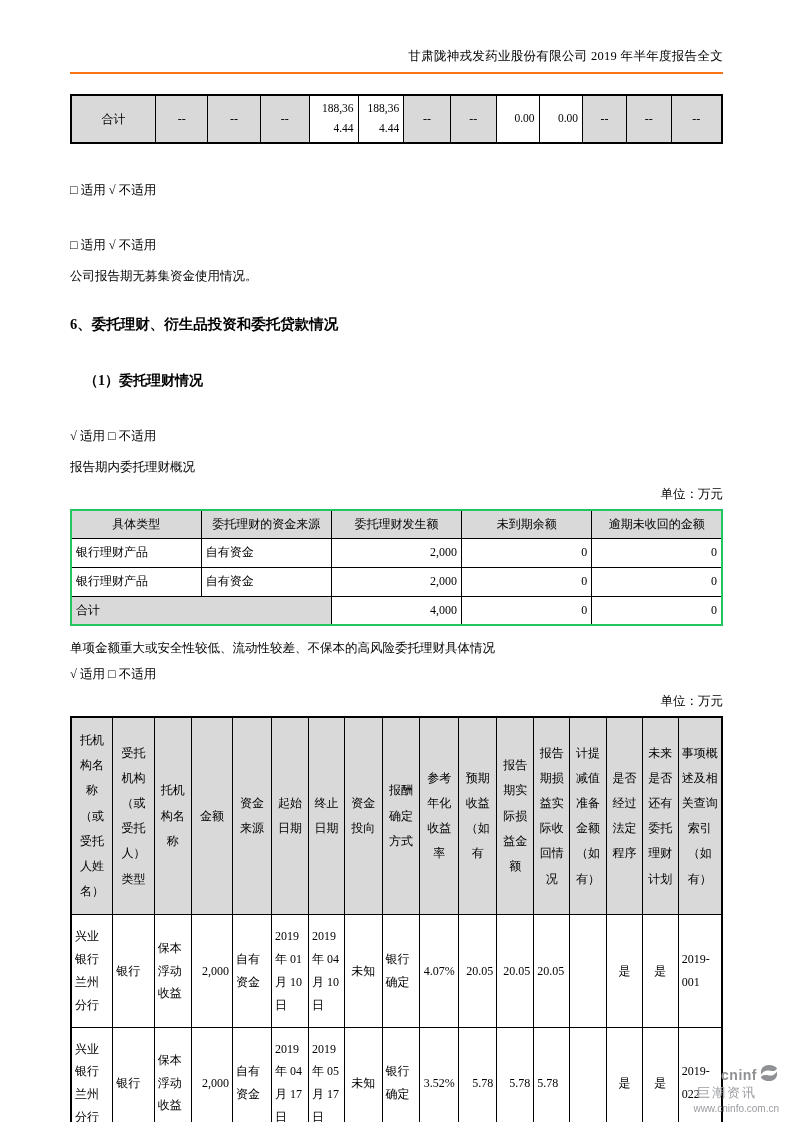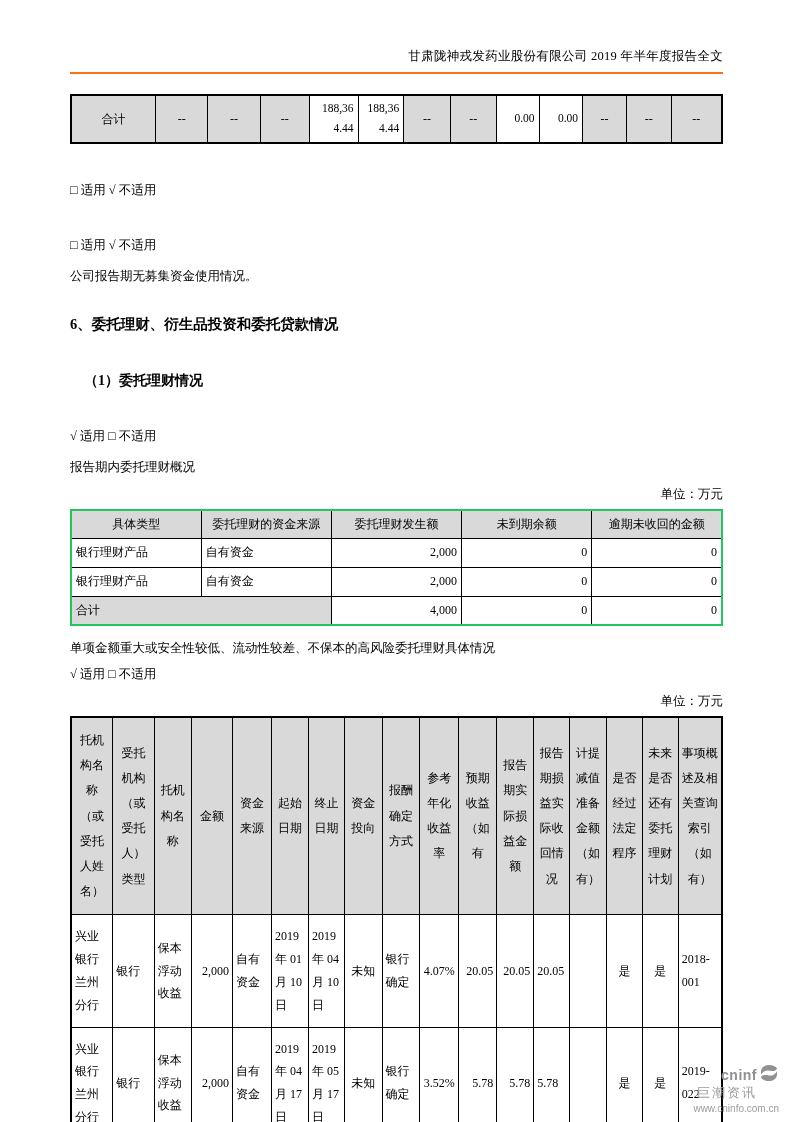--- a/index.html
+++ b/index.html
@@ -196,21 +196,21 @@
         <td class="L">2019 年 04 月 10 日</td>
         <td class="C">未知</td>
         <td class="L">银行确定</td>
         <td class="C">4.07%</td>
         <td class="R">20.05</td>
         <td class="R">20.05</td>
         <td class="L">20.05</td>
         <td class="L"></td>
         <td class="C">是</td>
         <td class="C">是</td>
-        <td class="L">2018-001</td>
+        <td class="L">2019-001</td>
       </tr>
       <tr class="r2">
         <td class="L">兴业银行兰州分行</td>
         <td class="L">银行</td>
         <td class="L">保本浮动收益</td>
         <td class="R">2,000</td>
         <td class="L">自有资金</td>
         <td class="L">2019 年 04 月 17 日</td>
         <td class="L">2019 年 05 月 17 日</td>
         <td class="C">未知</td>

